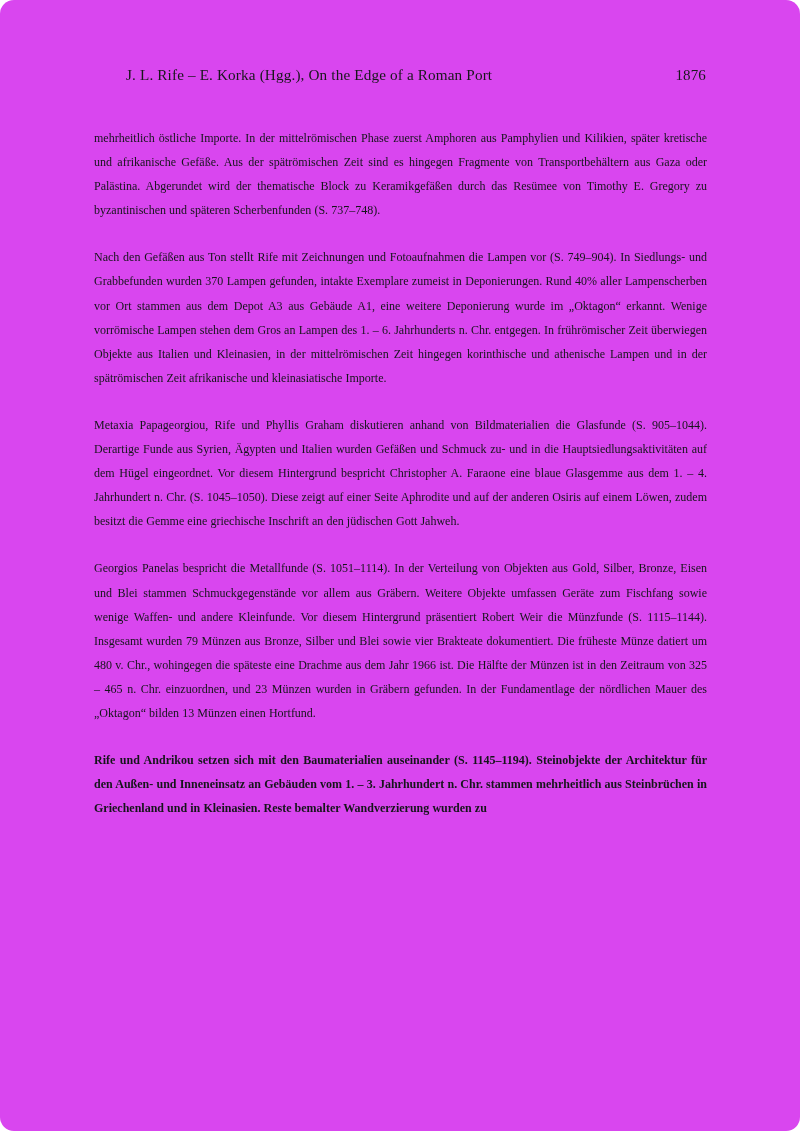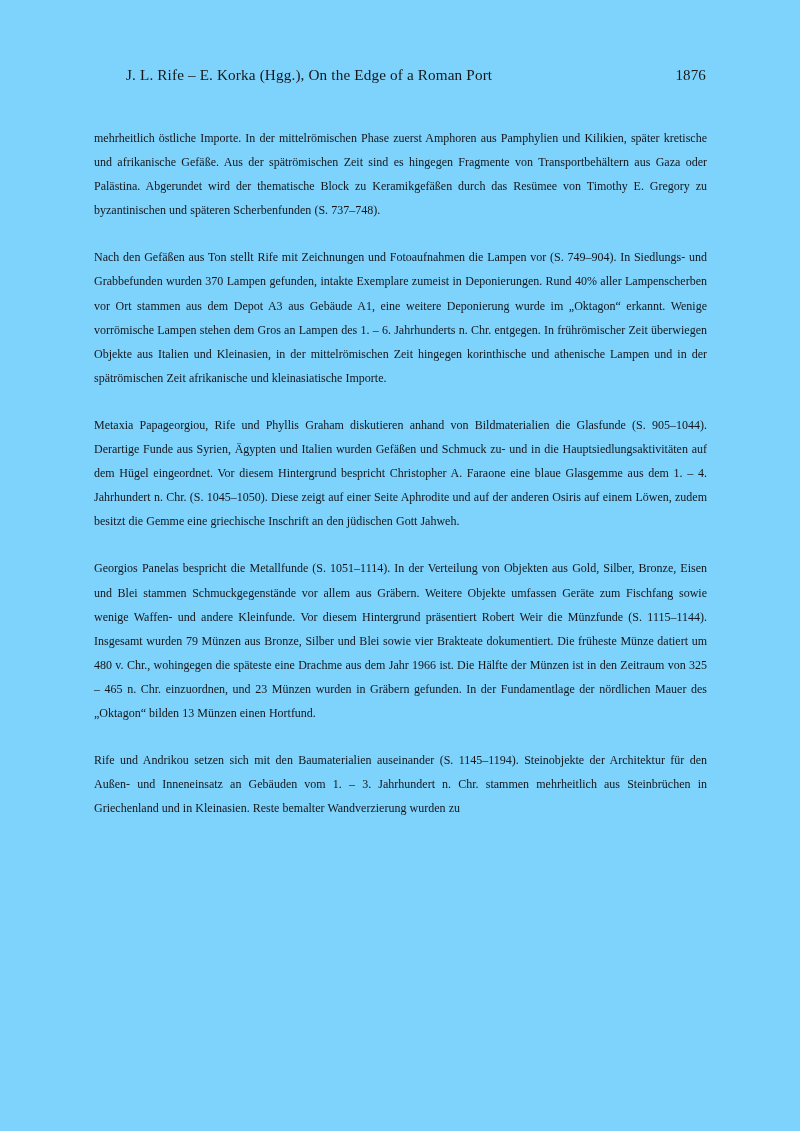--- a/index.html
+++ b/index.html
@@ -8,23 +8,24 @@
     background: #ffffff;
   }
   body {
     font-family: "Liberation Serif", "DejaVu Serif", serif;
     color: #000000;
   }
   .page {
     position: relative;
     width: 800px;
     height: 1131px;
-    background: #7dd3fc;
+    background: #d946ef;
     overflow: hidden;
     box-sizing: border-box;
+    border-radius: 14px;
   }
   
   .running-head {
     position: absolute;
     left: 94px;
     top: 66px;
     width: 612px;
     height: 26px;
     display: flex;
     align-items: baseline;
@@ -59,20 +60,21 @@
     -webkit-hyphens: none;
     hyphens: none;
     word-spacing: 0.01em;
   }
   .para:last-child {
     margin-bottom: 0;
   }
   
   .para.clipped {
     margin-bottom: 0;
+    font-weight: bold;
   }
 </style>
 </head>
 <body>
 
 <div class="page">
 
   <div class="running-head">
     <span class="rh-title">J. L. Rife – E. Korka (Hgg.), On the Edge of a Roman Port</span>
     <span class="rh-folio">1876</span>

